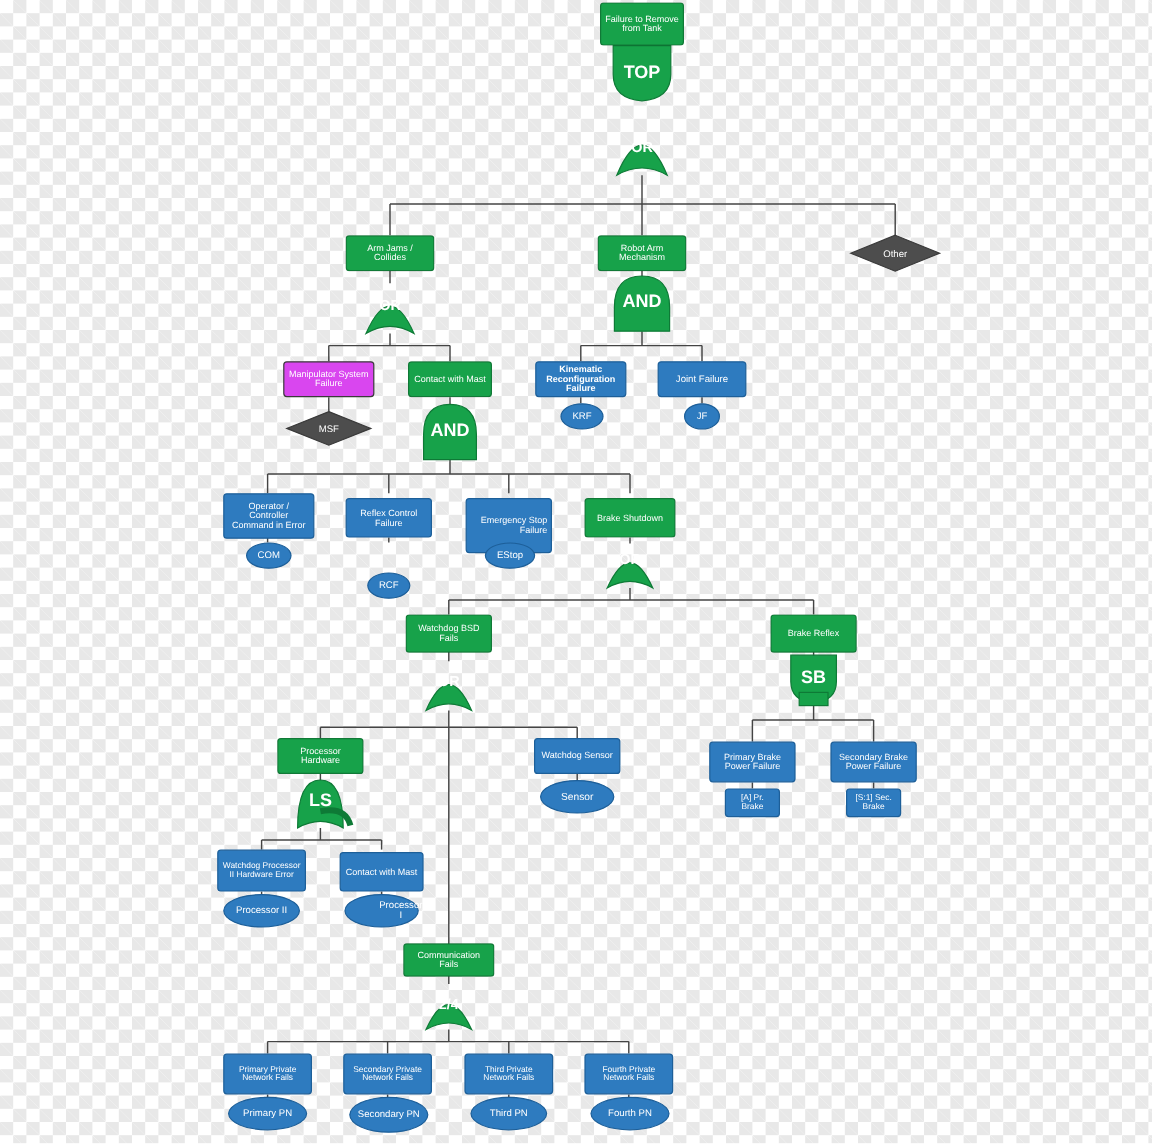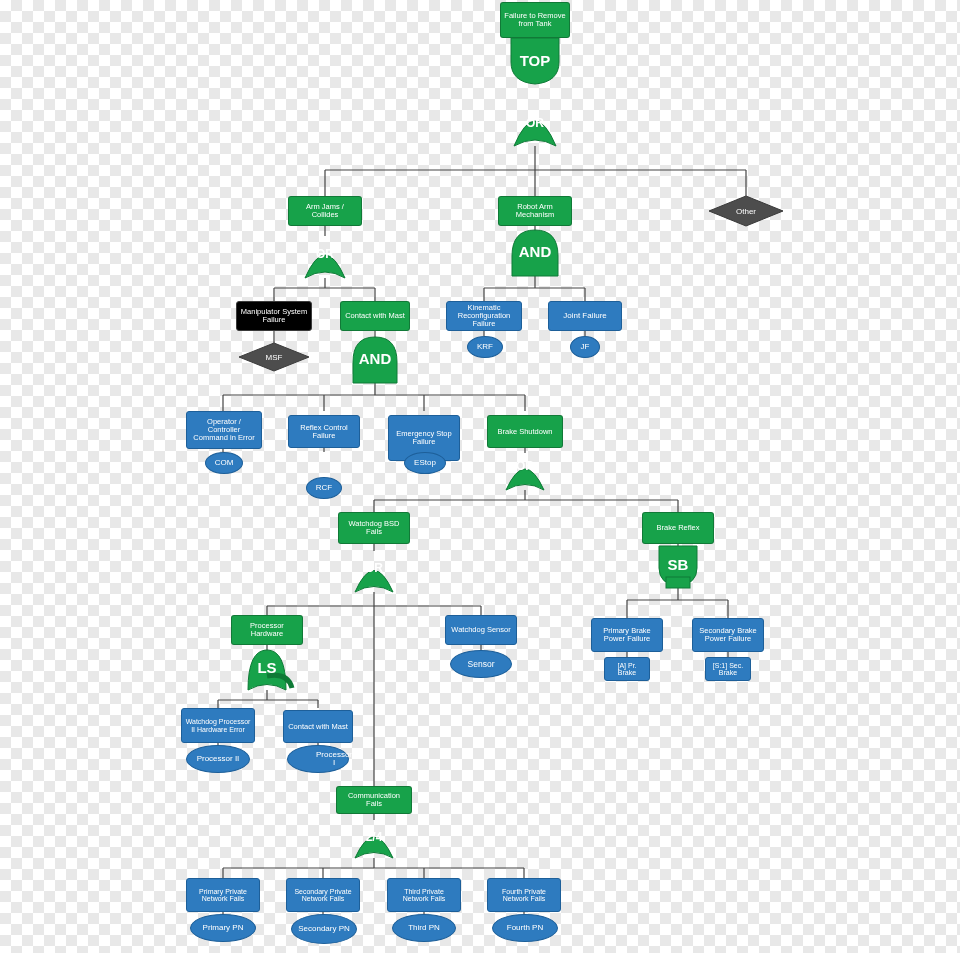--- a/index.html
+++ b/index.html
@@ -43,21 +43,21 @@
     line-height: 1.05;
     z-index: 3;
   }
   .box {
     border-radius: 3px;
     padding: 2px 3px;
     border: 1px solid rgba(0,0,0,0.25);
   }
   .box.green { background: #17a24a; }
   .box.blue  { background: #2e7bbf; border: 1px solid #1d5f99; }
-  .box.gray  { background: #000000; border: 1px solid #3a3a3a; }
+  .box.gray  { background: #d946ef; border: 1px solid #3a3a3a; }
   .ellipse {
     border-radius: 50%;
     background: #2e7bbf;
     border: 1px solid #1d5f99;
   }
   .gate-label {
     position: absolute;
     display: flex;
     align-items: center;
     justify-content: center;
@@ -231,33 +231,33 @@
 
   <div class="gate-label" style="left:305px; top:243px; width:40px; height:22px; font-size:12px;">OR</div>
   <div class="gate-label" style="left:512px; top:238px; width:46px; height:26px; font-size:15px;">AND</div>
 
   <div class="node box gray" style="left:236px; top:301px; width:76px; height:30px; font-size:7.5px;">Manipulator System Failure</div>
   <div class="diamond-label" style="left:252px; top:350px; width:44px; height:14px; font-size:8px;">MSF</div>
 
   <div class="node box green" style="left:340px; top:301px; width:70px; height:30px; font-size:7.5px;">Contact with Mast</div>
   <div class="gate-label" style="left:353px; top:345px; width:44px; height:26px; font-size:15px;">AND</div>
 
-  <div class="node box blue" style="left:446px; top:301px; width:76px; height:30px; font-size:7.5px;">Kinematic Reconfiguration Failure</div>
+  <div class="node box blue" style="left:446px; top:301px; width:76px; height:30px; font-size:7.5px;font-weight:bold;">Kinematic Reconfiguration Failure</div>
   <div class="node ellipse" style="left:467px; top:336px; width:36px; height:22px; font-size:8px;">KRF</div>
 
   <div class="node box blue" style="left:548px; top:301px; width:74px; height:30px; font-size:8px;">Joint Failure</div>
   <div class="node ellipse" style="left:570px; top:336px; width:30px; height:22px; font-size:8px;">JF</div>
 
   <div class="node box blue" style="left:186px; top:411px; width:76px; height:38px; font-size:7.5px;">Operator / Controller Command in Error</div>
   <div class="node ellipse" style="left:205px; top:452px; width:38px; height:22px; font-size:8px;">COM</div>
 
   <div class="node box blue" style="left:288px; top:415px; width:72px; height:33px; font-size:7.5px;">Reflex Control Failure</div>
   <div class="node ellipse" style="left:306px; top:452px; width:36px; height:22px; font-size:8px;margin-top:25px;">RCF</div>
 
-  <div class="node box blue" style="left:388px; top:415px; width:72px; height:46px; font-size:7.5px;">Emergency Stop Failure</div>
+  <div class="node box blue" style="left:388px; top:415px; width:72px; height:46px; font-size:7.5px;text-align:right;">Emergency Stop Failure</div>
   <div class="node ellipse" style="left:404px; top:452px; width:42px; height:22px; font-size:8px;">EStop</div>
 
   <div class="node box green" style="left:487px; top:415px; width:76px; height:33px; font-size:7.5px;">Brake Shutdown</div>
   <div class="gate-label" style="left:506px; top:455px; width:38px; height:22px; font-size:12px;">OR</div>
 
   <div class="node box green" style="left:338px; top:512px; width:72px; height:32px; font-size:7.5px;">Watchdog BSD Fails</div>
   <div class="gate-label" style="left:355px; top:557px; width:38px; height:22px; font-size:12px;">OR</div>
 
   <div class="node box green" style="left:642px; top:512px; width:72px; height:32px; font-size:7.5px;">Brake Reflex</div>
   <div class="gate-label" style="left:659px; top:552px; width:38px; height:24px; font-size:15px;">SB</div>

